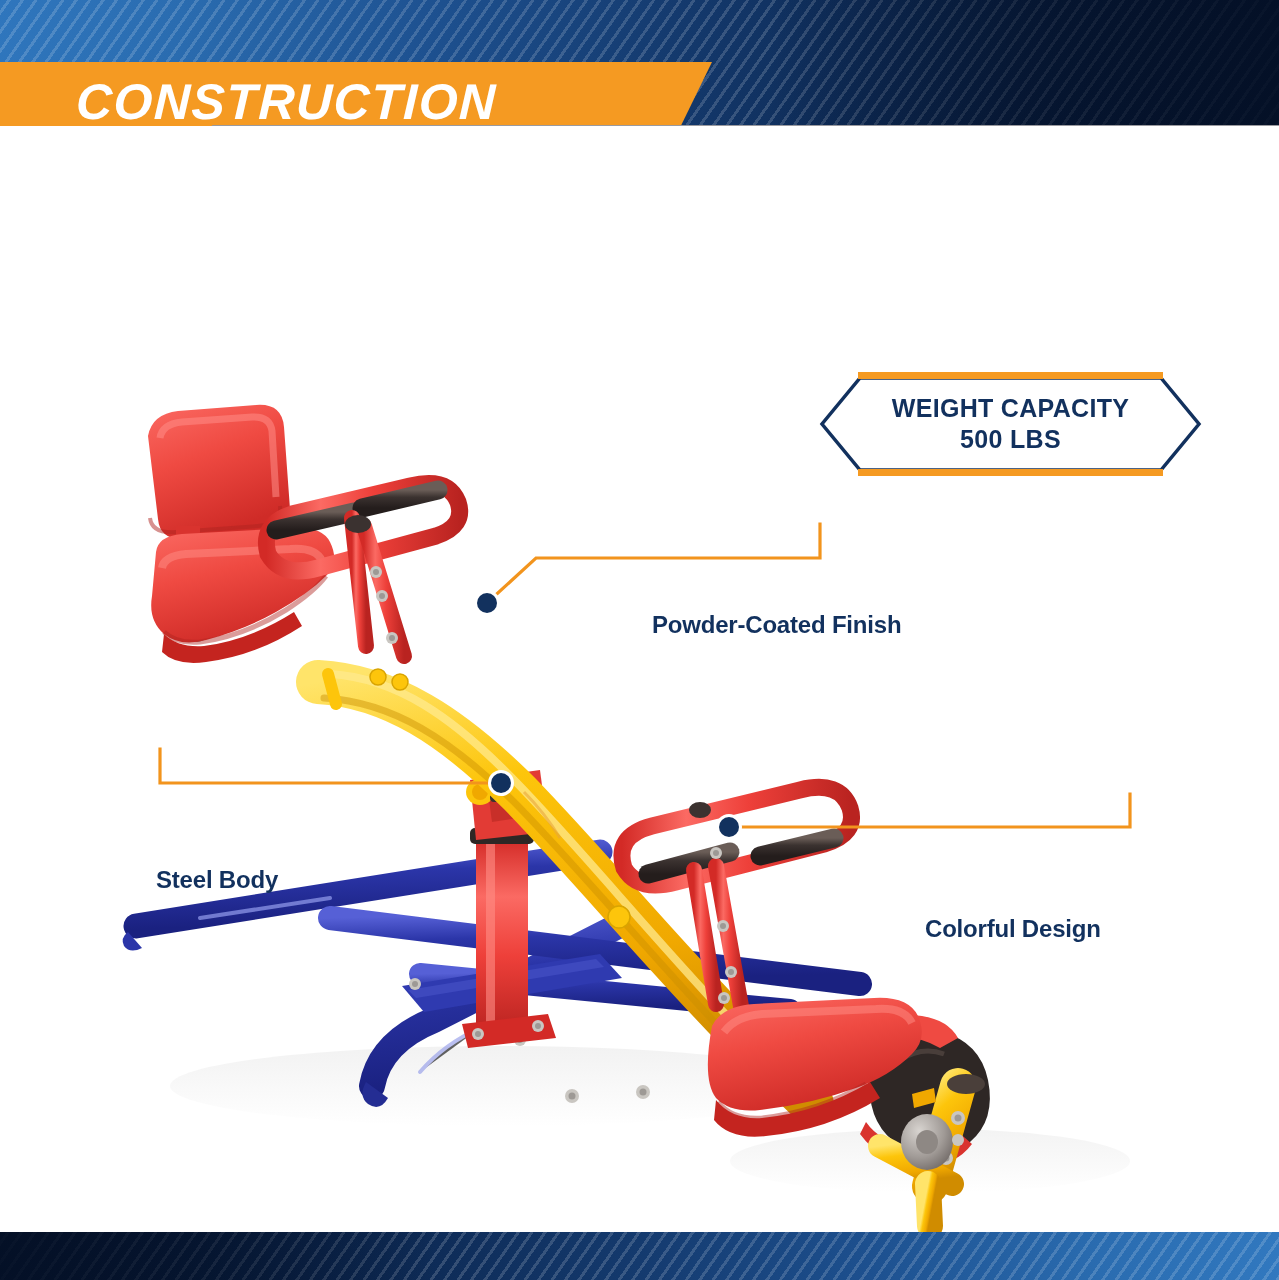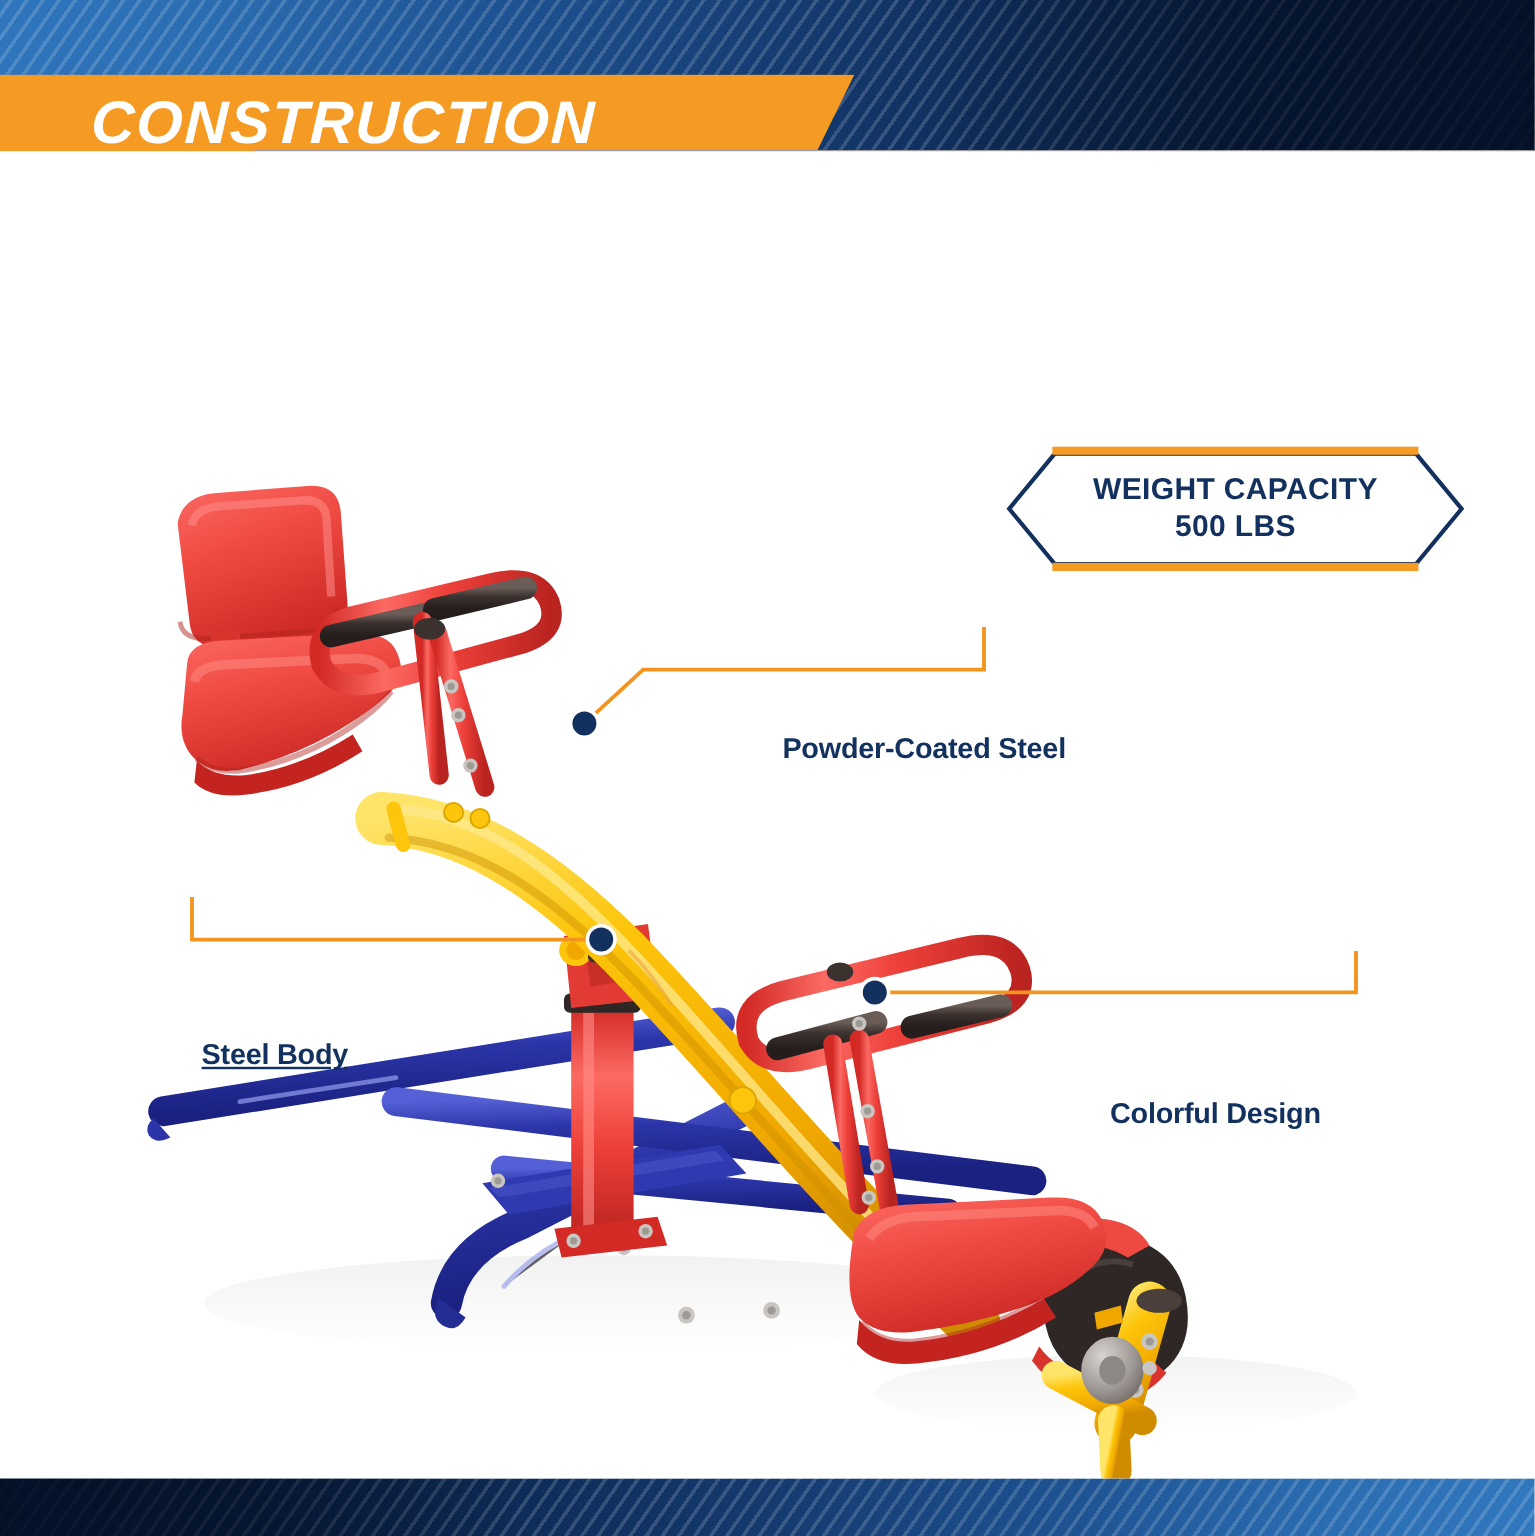--- a/index.html
+++ b/index.html
@@ -38,35 +38,35 @@
     transform:skewX(-2deg);
   }
 
   
   .step-line { position:absolute; left:0; top:120px; width:1279px; height:44px; }
 
   
   .main { position:absolute; left:0; top:126px; width:1279px; height:1106px; background:#fff; }
 
   
-  .badge { position:absolute; left:837px; top:246px; width:385px; height:104px; }
+  .badge { position:absolute; left:818px; top:246px; width:385px; height:104px; }
   .badge svg { position:absolute; inset:0; }
   .badge-text {
     position:absolute; left:0; top:0; width:385px; height:104px;
     display:flex; flex-direction:column; align-items:center; justify-content:center;
     color:#12315e; font-size:25px; font-weight:bold; line-height:1.25; letter-spacing:0.3px;
   }
 
   
   .callout-label {
     position:absolute; color:#12315e; font-size:24px; font-weight:bold;
     letter-spacing:-0.2px; white-space:nowrap;
   }
   #label-powder { left:652px; top:485px; }
-  #label-steel  { left:168px; top:740px;text-decoration:underline; }
+  #label-steel  { left:156px; top:740px; }
   #label-color  { left:925px; top:789px; }
 
   .leaders { position:absolute; left:0; top:0; width:1279px; height:1106px; pointer-events:none; }
 
   
   .product { position:absolute; left:0; top:0; width:1279px; height:1106px; }
 
   
   .footer { position:absolute; left:0; top:1232px; width:1279px; height:48px; overflow:hidden; }
   .footer-grad {
@@ -336,21 +336,21 @@
         <circle cx="501" cy="657" r="10" fill="#12315e"></circle>
       </g>
 
       <g>
         <path d="M729,701 L1130,701 L1130,668" fill="none" stroke="#f2941d" stroke-width="3.2" stroke-linecap="square"></path>
         <circle cx="729" cy="701" r="13" fill="#ffffff"></circle>
         <circle cx="729" cy="701" r="10" fill="#12315e"></circle>
       </g>
     </svg>
 
-    <div class="callout-label" id="label-powder">Powder-Coated Steel</div>
+    <div class="callout-label" id="label-powder">Powder-Coated Finish</div>
     <div class="callout-label" id="label-steel">Steel Body</div>
     <div class="callout-label" id="label-color">Colorful Design</div>
 
   </div>
 
   <div class="footer">
     <div class="footer-grad"></div>
     <div class="footer-stripes"></div>
     <div class="footer-stripes-fade"></div>
   </div>

